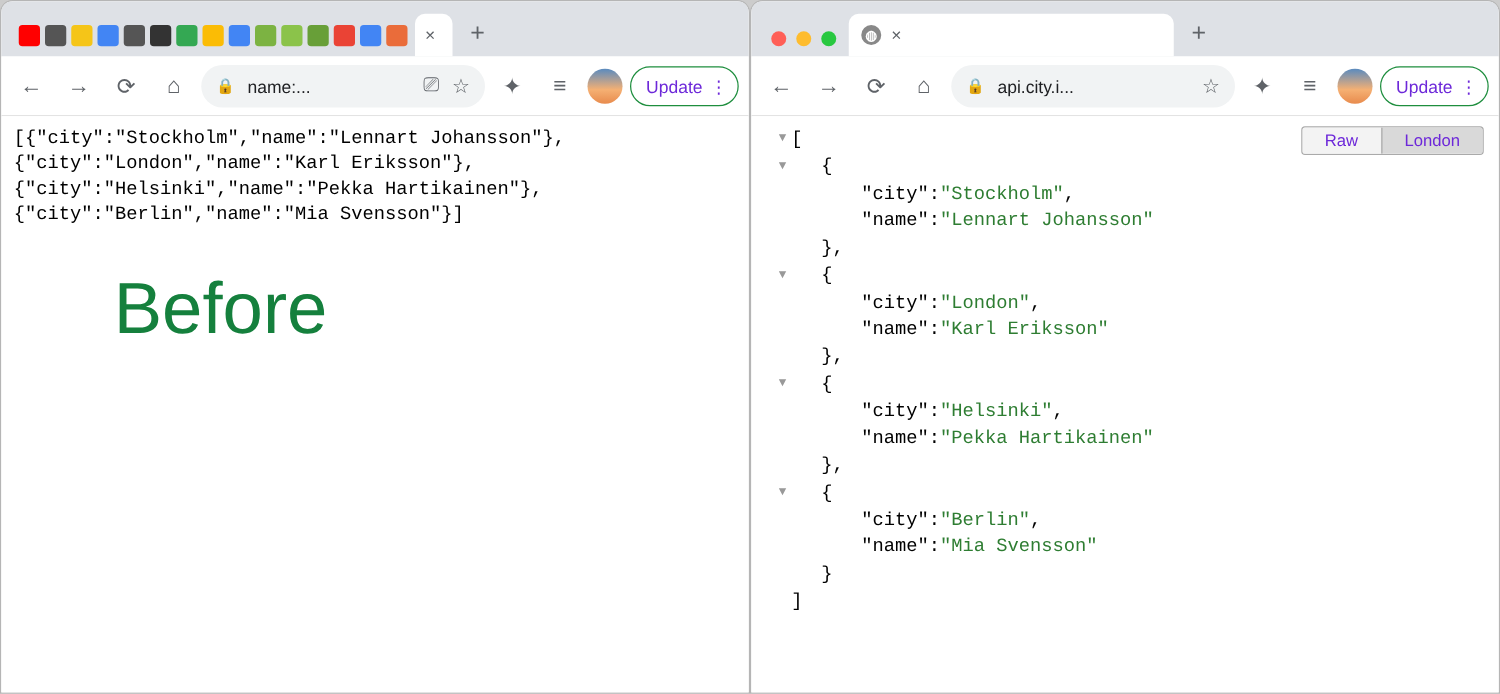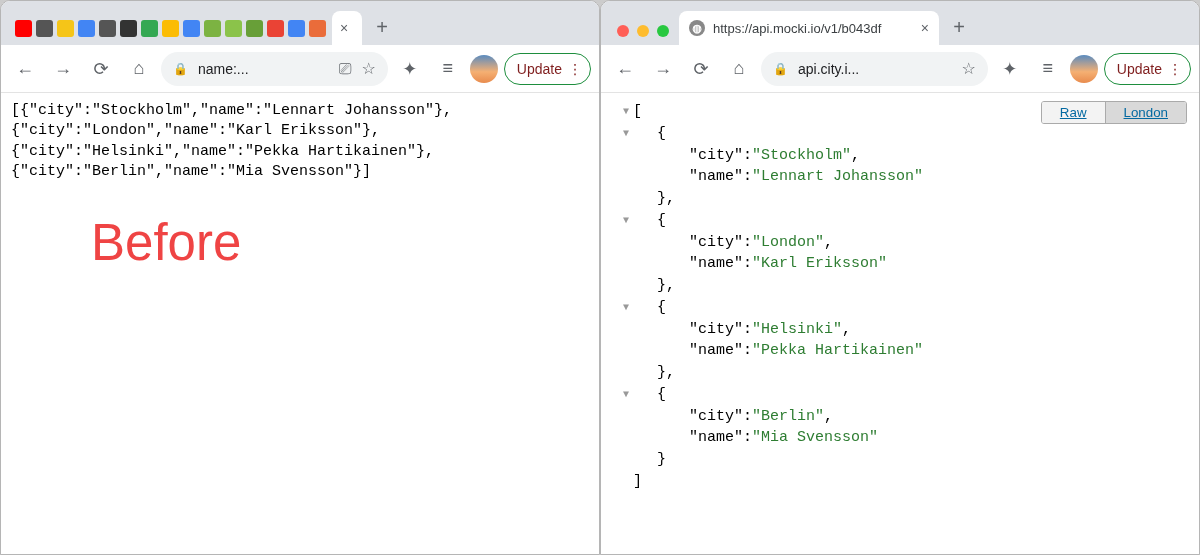--- a/index.html
+++ b/index.html
@@ -76,49 +76,49 @@
       color: #202124;
       min-width: 0;
     }
     .omnibox .lock { font-size: 12px; color:#5f6368; }
     .omnibox .addr { flex:1; white-space:nowrap; overflow:hidden; text-overflow:ellipsis; }
     .omnibox .ricon { color:#5f6368; font-size:16px; cursor:pointer; }
     .update-btn {
       height: 32px;
       border: 1px solid #1e8e3e;
       border-radius: 16px;
-      color: #7f1d1d;
+      color: #6d28d9;
       background: #fff;
       display:flex; align-items:center;
       padding: 0 8px 0 12px;
       gap: 6px;
       font-size: 14px;
       cursor:pointer;
     }
     .avatar { width:28px; height:28px; border-radius:50%; background: linear-gradient(180deg,#5a8bbf 0%, #f5b073 60%, #e88b4d 100%); }
     .content { flex:1; background:#fff; position:relative; padding: 8px 10px; overflow:hidden; }
     .raw-json {
       font-family: "Courier New", Courier, monospace;
       font-size: 15px;
       line-height: 1.35;
       white-space: pre;
       color: #000;
     }
     .big-label {
       position: absolute;
-      font-size: 51px;
+      font-size: 58px;
       font-weight: 400;
       font-family: Helvetica, Arial, sans-serif;
-      color: #ef4444;
+      color: #15803d;
     }
     .before-pos { left: 90px; top: 120px; }
     .after-pos { right: 36px; top: 170px; }
     
     .toggle-wrap { position:absolute; right: 12px; top: 8px; display:flex; border:1px solid #aaa; border-radius:3px; overflow:hidden; font-size:14px; }
-    .toggle-btn { padding: 3px 18px; background:#f3f3f3; cursor:pointer; border:none; color:#0369a1;text-decoration:underline; }
+    .toggle-btn { padding: 3px 18px; background:#f3f3f3; cursor:pointer; border:none; color:#6d28d9; }
     .toggle-btn.active { background:#d9d9d9; }
     .toggle-btn + .toggle-btn { border-left:1px solid #aaa; }
     .parsed {
       font-family: "Courier New", Courier, monospace;
       font-size: 15px;
       line-height: 1.45;
       color: #000;
       padding-left: 8px;
     }
     .parsed .row { display:flex; align-items:flex-start; }
@@ -185,21 +185,20 @@
 
 <div class="window">
   <div class="tab-strip">
     <div class="mac-dots">
       <div class="dot red"></div>
       <div class="dot yellow"></div>
       <div class="dot green"></div>
     </div>
     <div class="tab" style="flex:0 0 260px;">
       <span class="favicon">◍</span>
-      <span class="title">https://api.mocki.io/v1/b043df</span>
       <span class="close">×</span>
     </div>
     <div class="newtab">+</div>
   </div>
   <div class="toolbar">
     <div class="tb-btn">←</div>
     <div class="tb-btn">→</div>
     <div class="tb-btn">⟳</div>
     <div class="tb-btn">⌂</div>
     <div class="omnibox">

